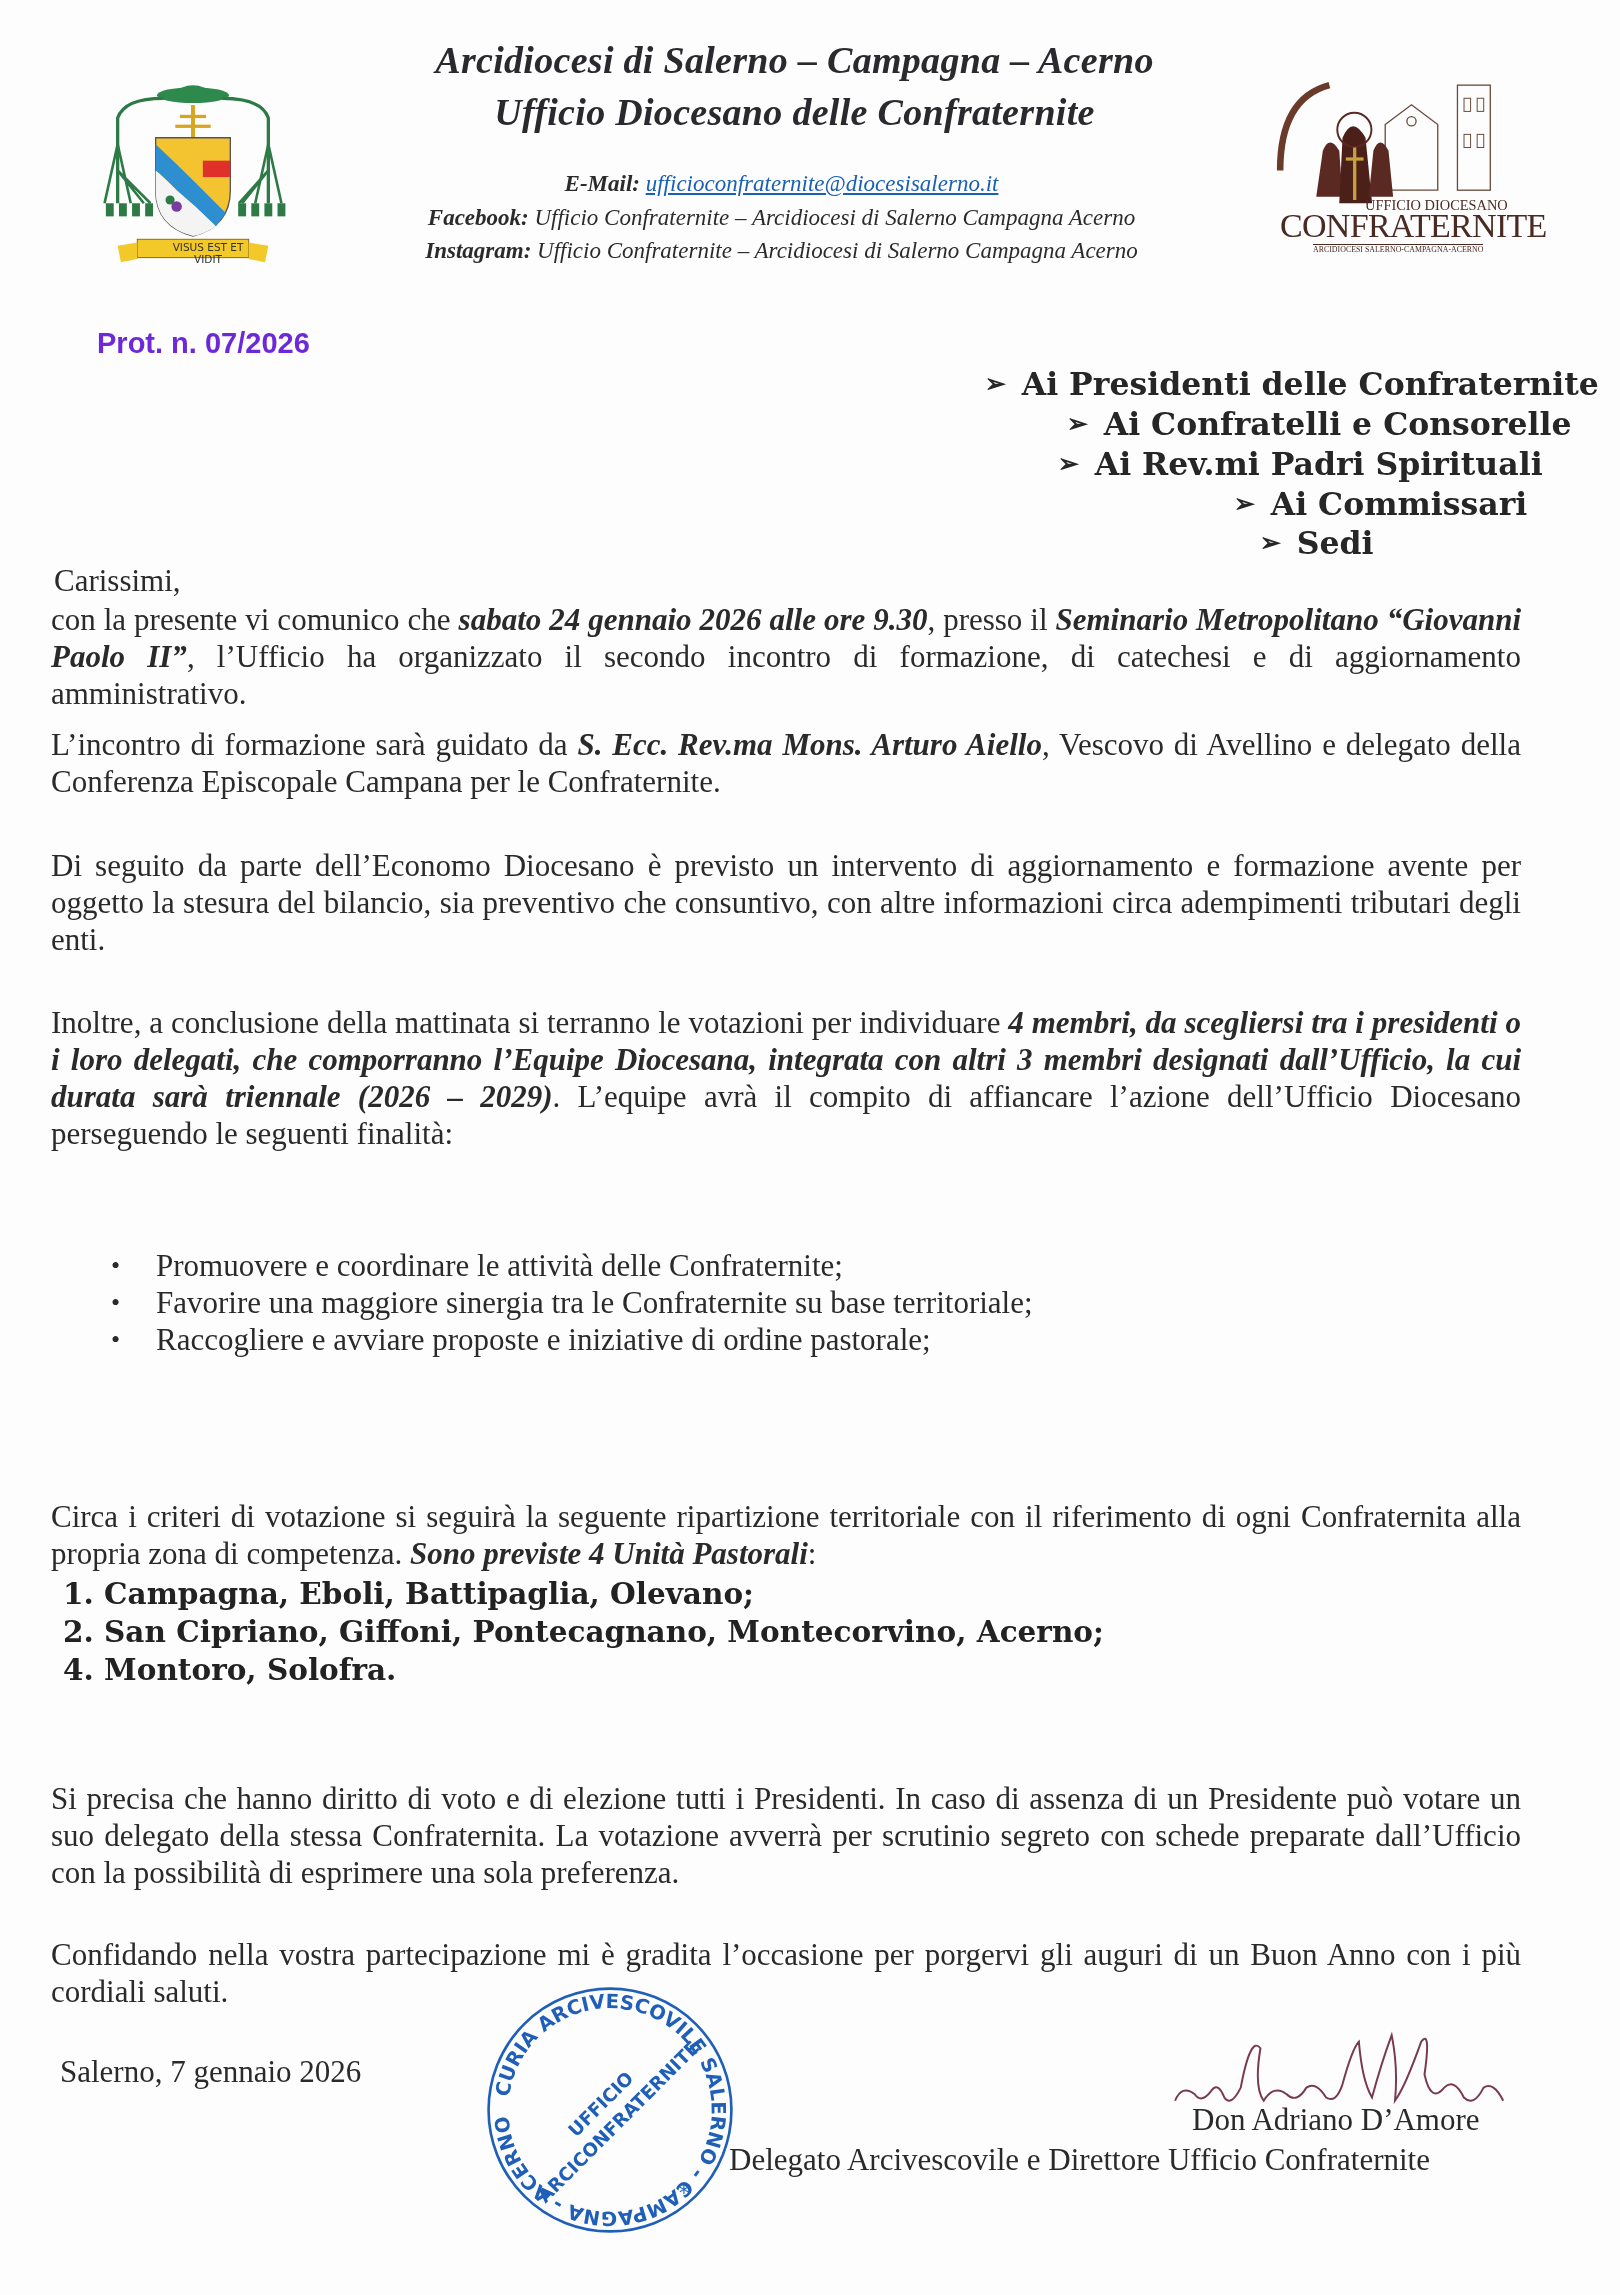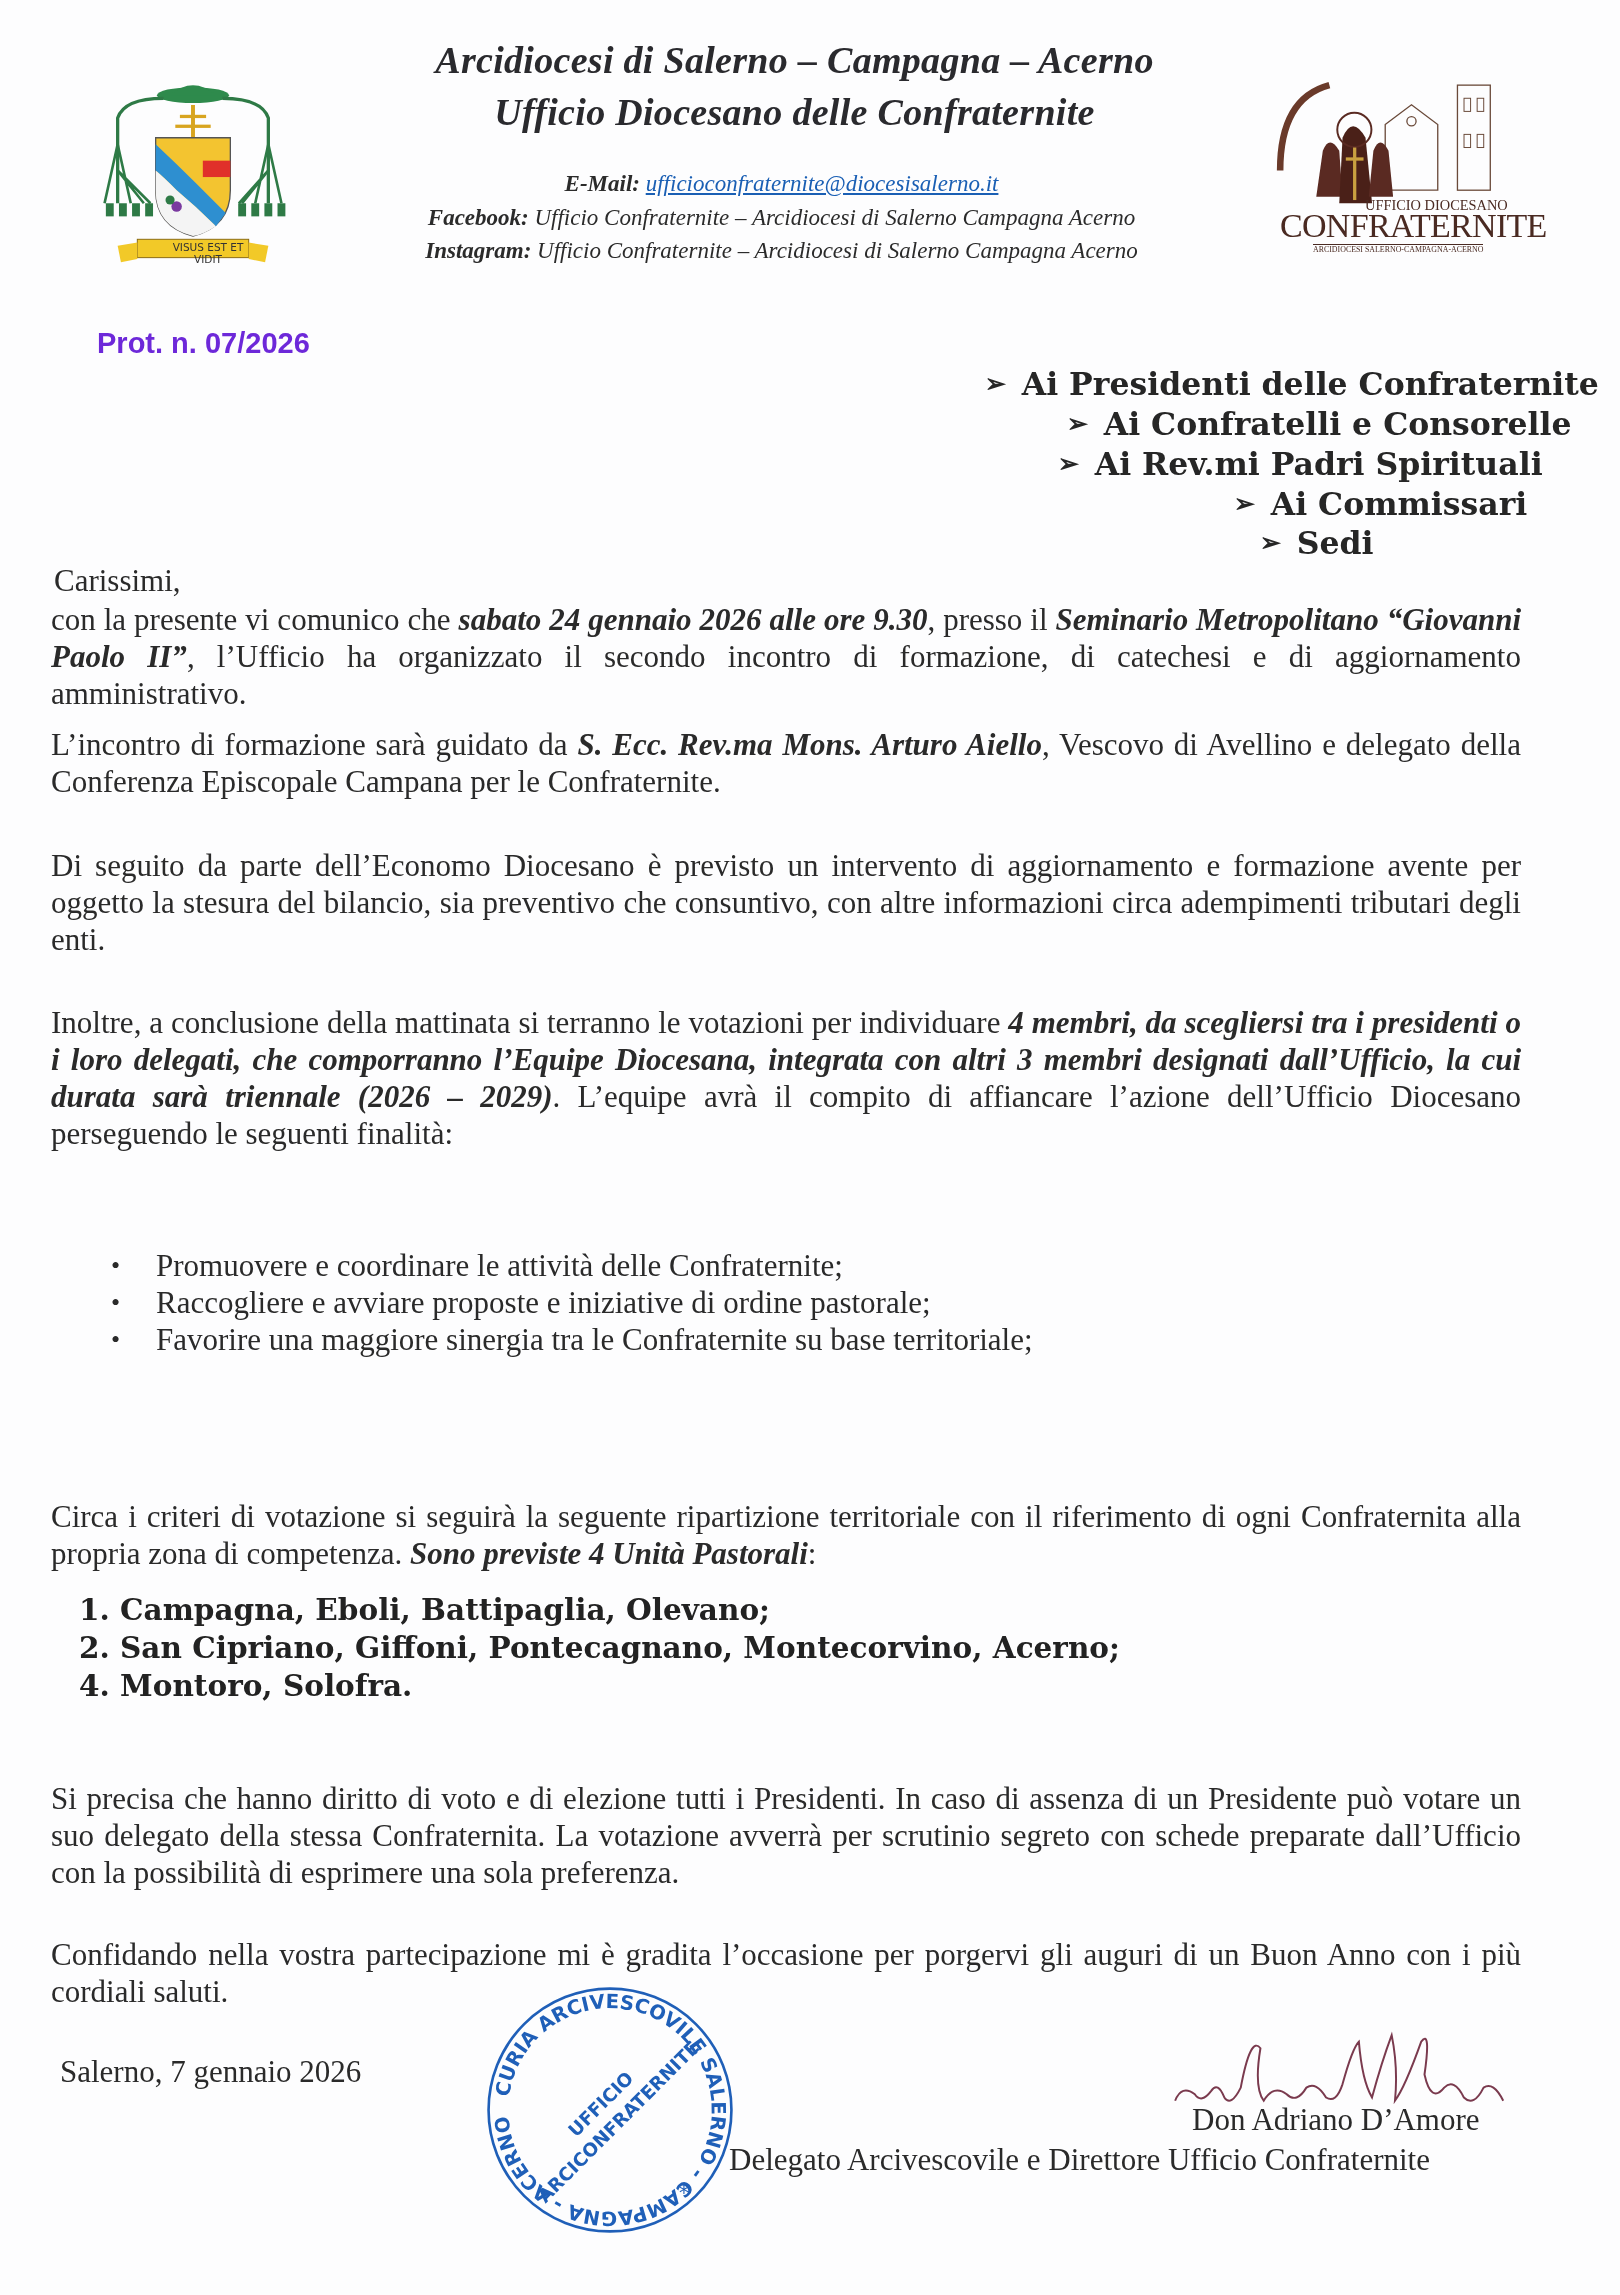--- a/index.html
+++ b/index.html
@@ -27,21 +27,21 @@
   }
   .just { text-align:justify; text-align-last:left; }
   .bi { font-weight:bold; font-style:italic; }
   .prot { left:97px; top:327px; font-size:29px; font-weight:bold; color:#6d28d9; font-family:Liberation Sans, sans-serif; }
   .recip { font-size:31.5px; font-weight:bold; color:#262626; line-height:1; white-space:nowrap; font-family:"DejaVu Serif",serif; }
   .recip .arr { font-size:25px; margin-right:15.8px; display:inline-block; transform:translateY(-2.6px); }
   .para { left:51px; width:1470px; }
   ul.bul { margin:0; padding:0; list-style:none; }
   ul.bul li { position:relative; padding-left:105px; }
   ul.bul li::before { content:"•"; position:absolute; left:60px; top:0; font-size:26px; }
-  ol.units { margin:16px; padding:0; list-style:none; }
+  ol.units { margin:0; padding:0; list-style:none; }
   ol.units li { font-weight:bold; font-family:"DejaVu Serif",serif; font-size:29.5px; line-height:38px; white-space:nowrap; }
   .stamp { left:482px; top:1982px; width:256px; height:256px; }
   .sig { left:1162px; top:2022px; width:420px; height:105px; }
 </style>
 </head>
 <body>
 
 <div class="abs" style="left:98px;top:72px;width:190px;height:197px;">
   <svg width="190" height="197" viewBox="0 0 290 300">
 
@@ -142,22 +142,22 @@
 
 <div class="abs txt para just" style="top:847px;">Di seguito da parte dell’Economo Diocesano è previsto un intervento di aggiornamento e formazione avente per oggetto la stesura del bilancio, sia preventivo che consuntivo, con altre informazioni circa adempimenti tributari degli enti.</div>
 
 <div class="abs txt para just" style="top:1004px;">
   <span>Inoltre, a conclusione della mattinata si terranno le votazioni per individuare </span><span class="bi">4 membri, da scegliersi tra i presidenti o i loro delegati, che comporranno l’Equipe Diocesana, integrata con altri 3 membri designati dall’Ufficio, la cui durata sarà triennale (2026 – 2029)</span><span>. L’equipe avrà il compito di affiancare l’azione dell’Ufficio Diocesano perseguendo le seguenti finalità:</span>
 </div>
 
 <div class="abs txt para" style="top:1247px;">
   <ul class="bul">
     <li>Promuovere e coordinare le attività delle Confraternite;</li>
+    <li>Favorire una maggiore sinergia tra le Confraternite su base territoriale;</li>
     <li>Raccogliere e avviare proposte e iniziative di ordine pastorale;</li>
-    <li>Favorire una maggiore sinergia tra le Confraternite su base territoriale;</li>
   </ul>
 </div>
 
 <div class="abs txt para just" style="top:1498px;">
   <span>Circa i criteri di votazione si seguirà la seguente ripartizione territoriale con il riferimento di ogni Confraternita alla propria zona di competenza. </span><span class="bi">Sono previste 4 Unità Pastorali</span><span>:</span>
 </div>
 
 <div class="abs" style="left:63px;top:1575px;">
   <ol class="units">
     <li>1.  Campagna, Eboli, Battipaglia, Olevano;</li>

